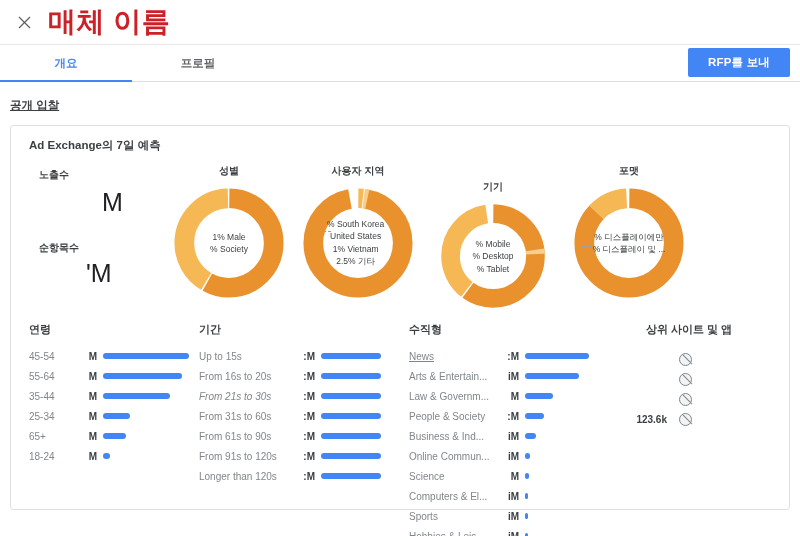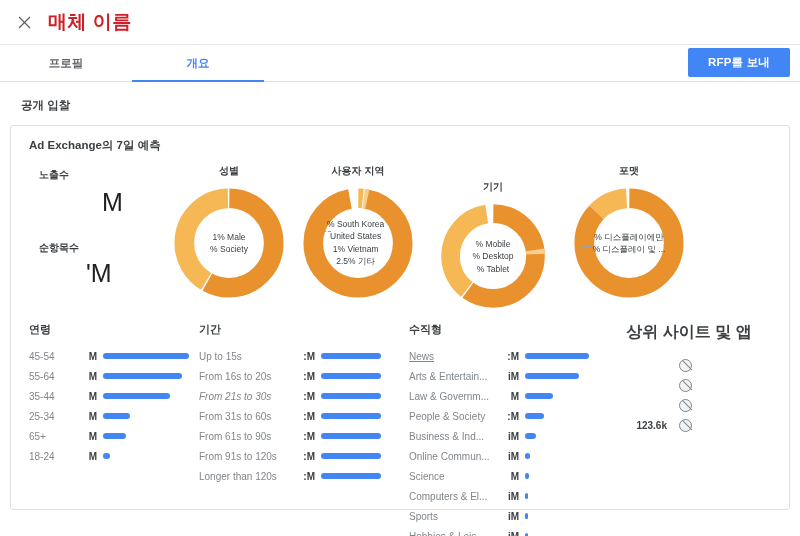--- a/index.html
+++ b/index.html
@@ -22,21 +22,21 @@
     width: 24px; height: 24px;
     display: flex; align-items: center; justify-content: center;
     color: #5f6368;
     font-size: 16px;
     line-height: 1;
     cursor: pointer;
     flex: 0 0 auto;
   }
   .page-title {
     margin-left: 12px;
-    font-size: 19px;
+    font-size: 28px;
     font-weight: bold;
     color: #cc2127;
     letter-spacing: 0.5px;
   }
 
   
   .tabbar {
     height: 38px;
     border-top: 1px solid #e4e6e8;
     border-bottom: 1px solid #e0e0e0;
@@ -76,24 +76,25 @@
     border-radius: 2px;
     font-size: 11.5px;
     font-weight: bold;
     font-family: inherit;
     cursor: pointer;
     letter-spacing: .2px;
   }
 
   
   .section-label {
-    margin: 16px 0 0 21px;
+    margin: 16px 0 0 10px;
     font-size: 11.5px;
     font-weight: bold;
     color: #3c4043;
+    text-decoration: underline;
   }
 
   
   .card {
     position: relative;
     margin: 12px 10px 0 10px;
     height: 385px;
     border: 1px solid #e0e0e0;
     border-radius: 3px;
     background: #fff;
@@ -181,21 +182,21 @@
   .bar-fill {
     height: 6px;
     background: #4285f4;
     border-radius: 3px;
     min-width: 3px;
   }
 
   
   .sites { position: absolute; }
   .sites-title {
-    font-size: 16px;
+    font-size: 11px;
     font-weight: bold;
     color: #3c4043;
     margin-bottom: 14px;
     text-align: center;
   }
   .site-row {
     display: flex;
     align-items: center;
     height: 17px;
     margin-bottom: 3px;
@@ -234,22 +235,22 @@
   <div class="close-btn">
     <svg width="13" height="13" viewBox="0 0 13 13" aria-hidden="true">
       <line x1="1" y1="1" x2="12" y2="12" stroke="#5f6368" stroke-width="1.3"></line>
       <line x1="12" y1="1" x2="1" y2="12" stroke="#5f6368" stroke-width="1.3"></line>
     </svg>
   </div>
   <div class="page-title">매체 이름</div>
 </div>
 
 <div class="tabbar">
+  <div class="tab active">개요</div>
   <div class="tab">프로필</div>
-  <div class="tab active">개요</div>
   <button class="rfp-btn">RFP를 보내</button>
 </div>
 
 <div class="section-label">공개 입찰</div>
 
 <div class="card">
   <div class="card-title">Ad Exchange의 7일 예측</div>
 
   <div class="metric-block" style="left:28px; top:42px;">
     <div class="metric-label">노출수</div>

